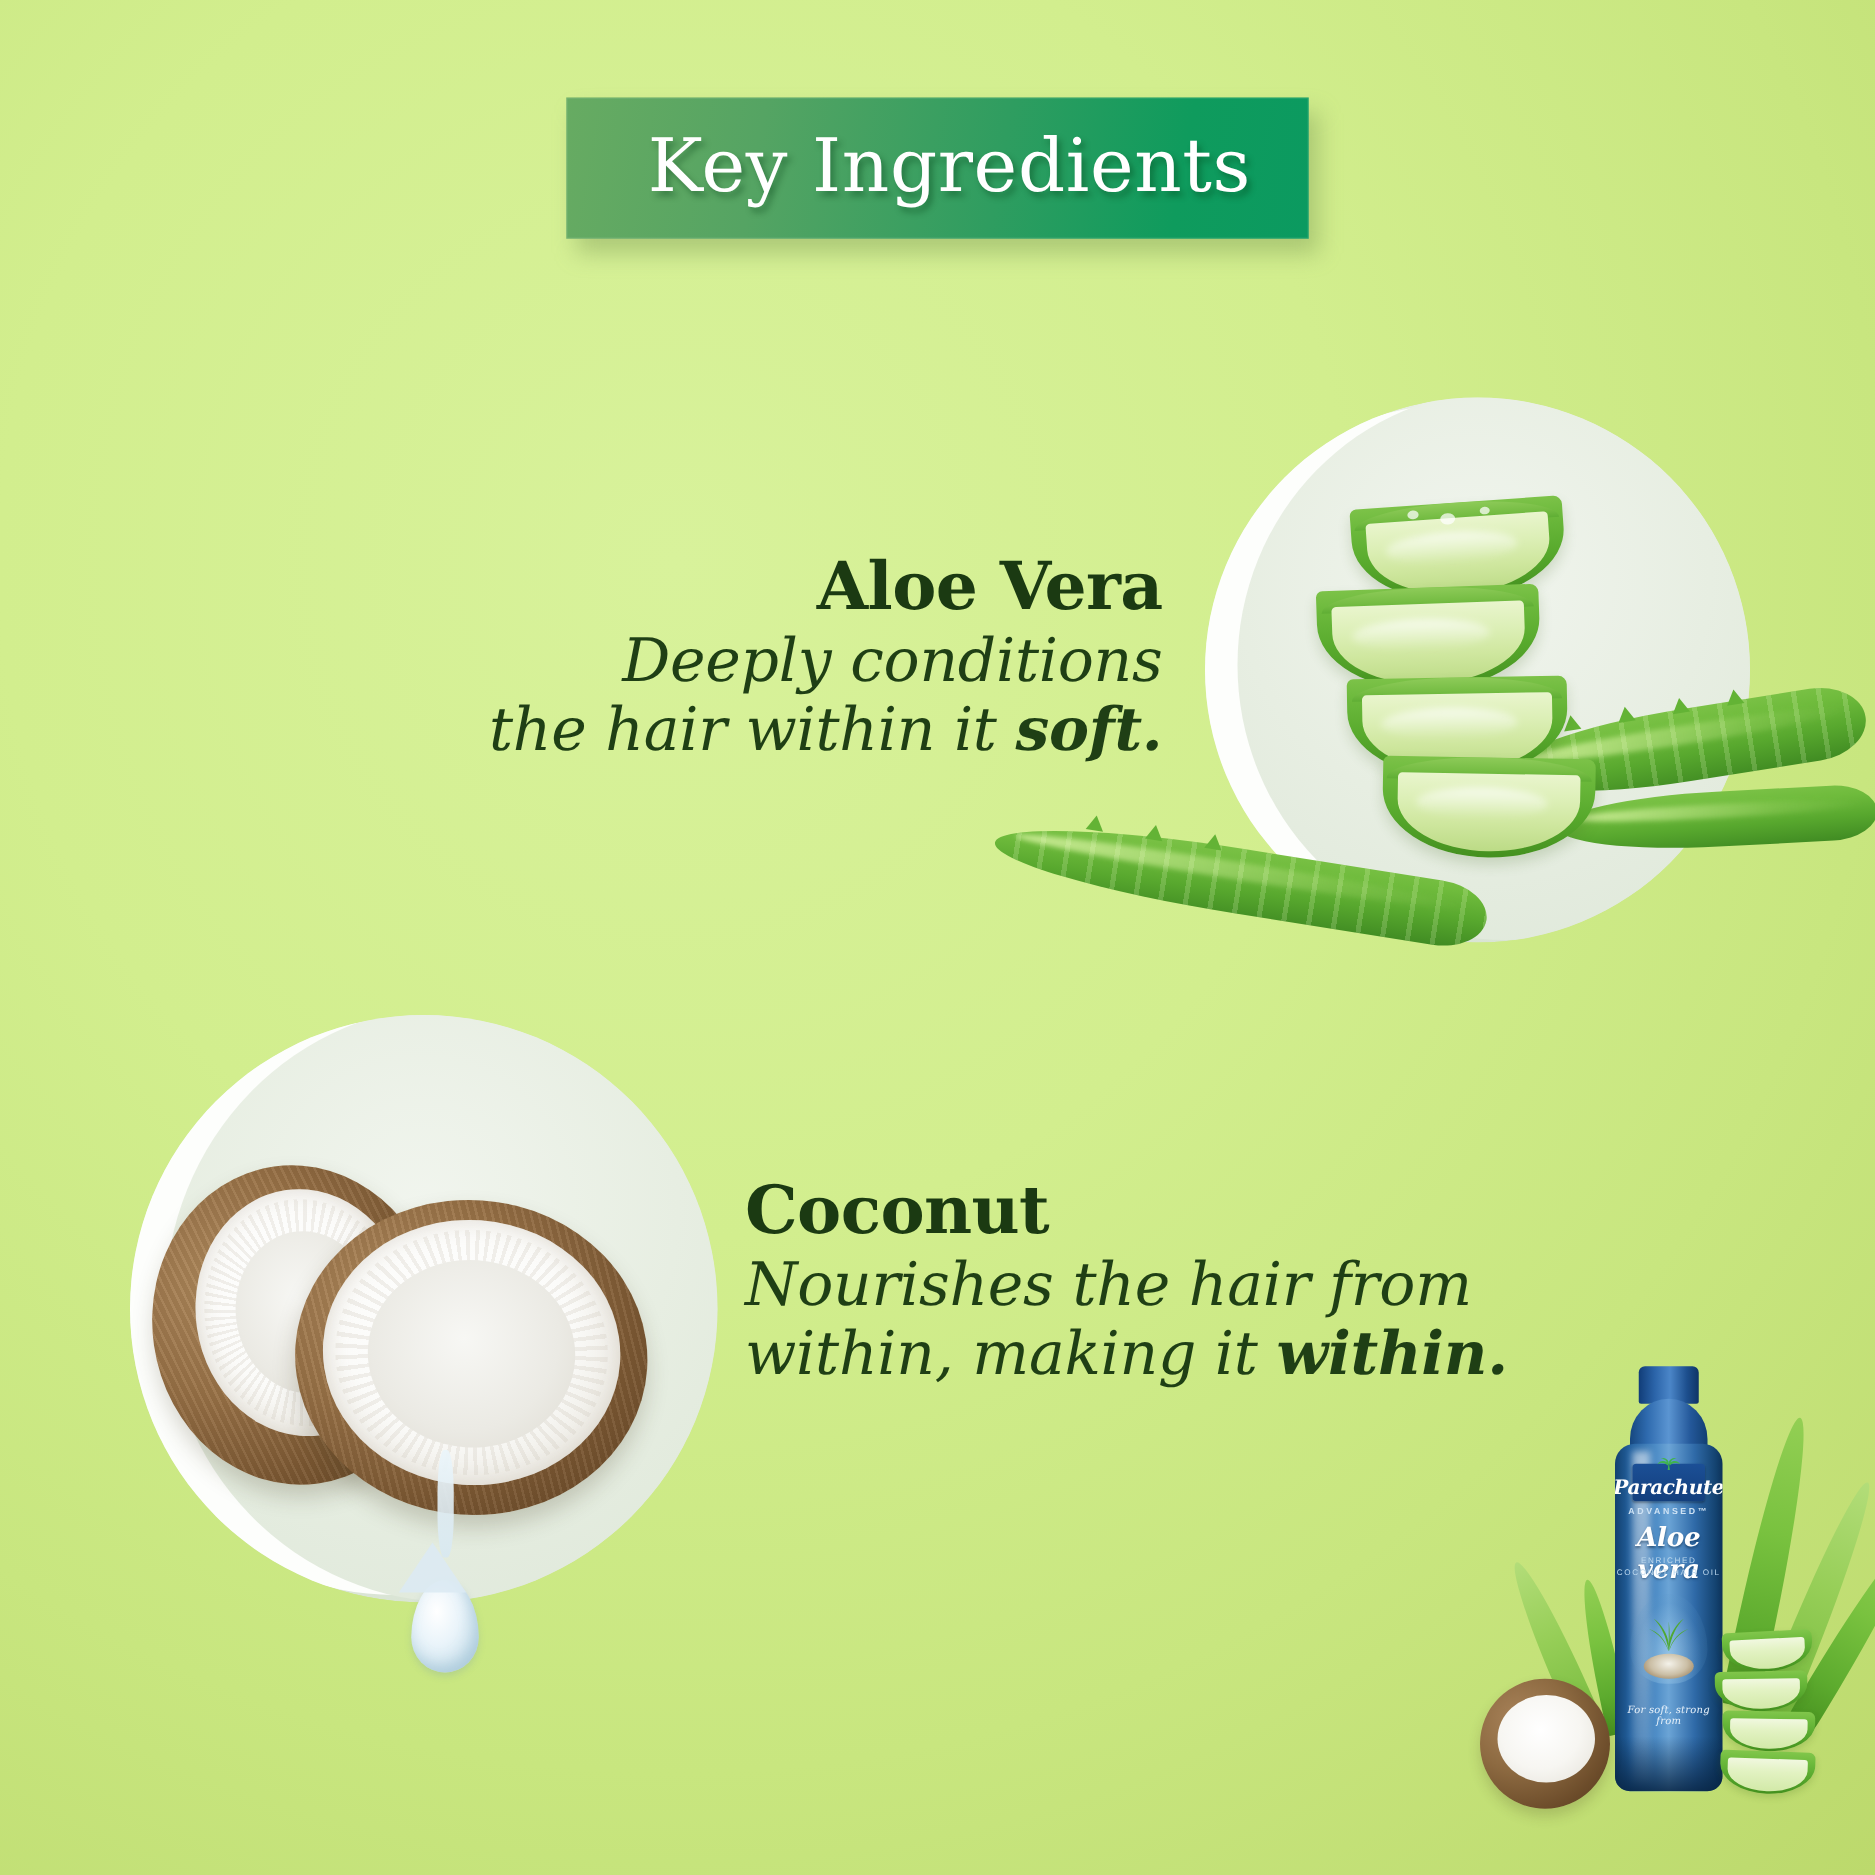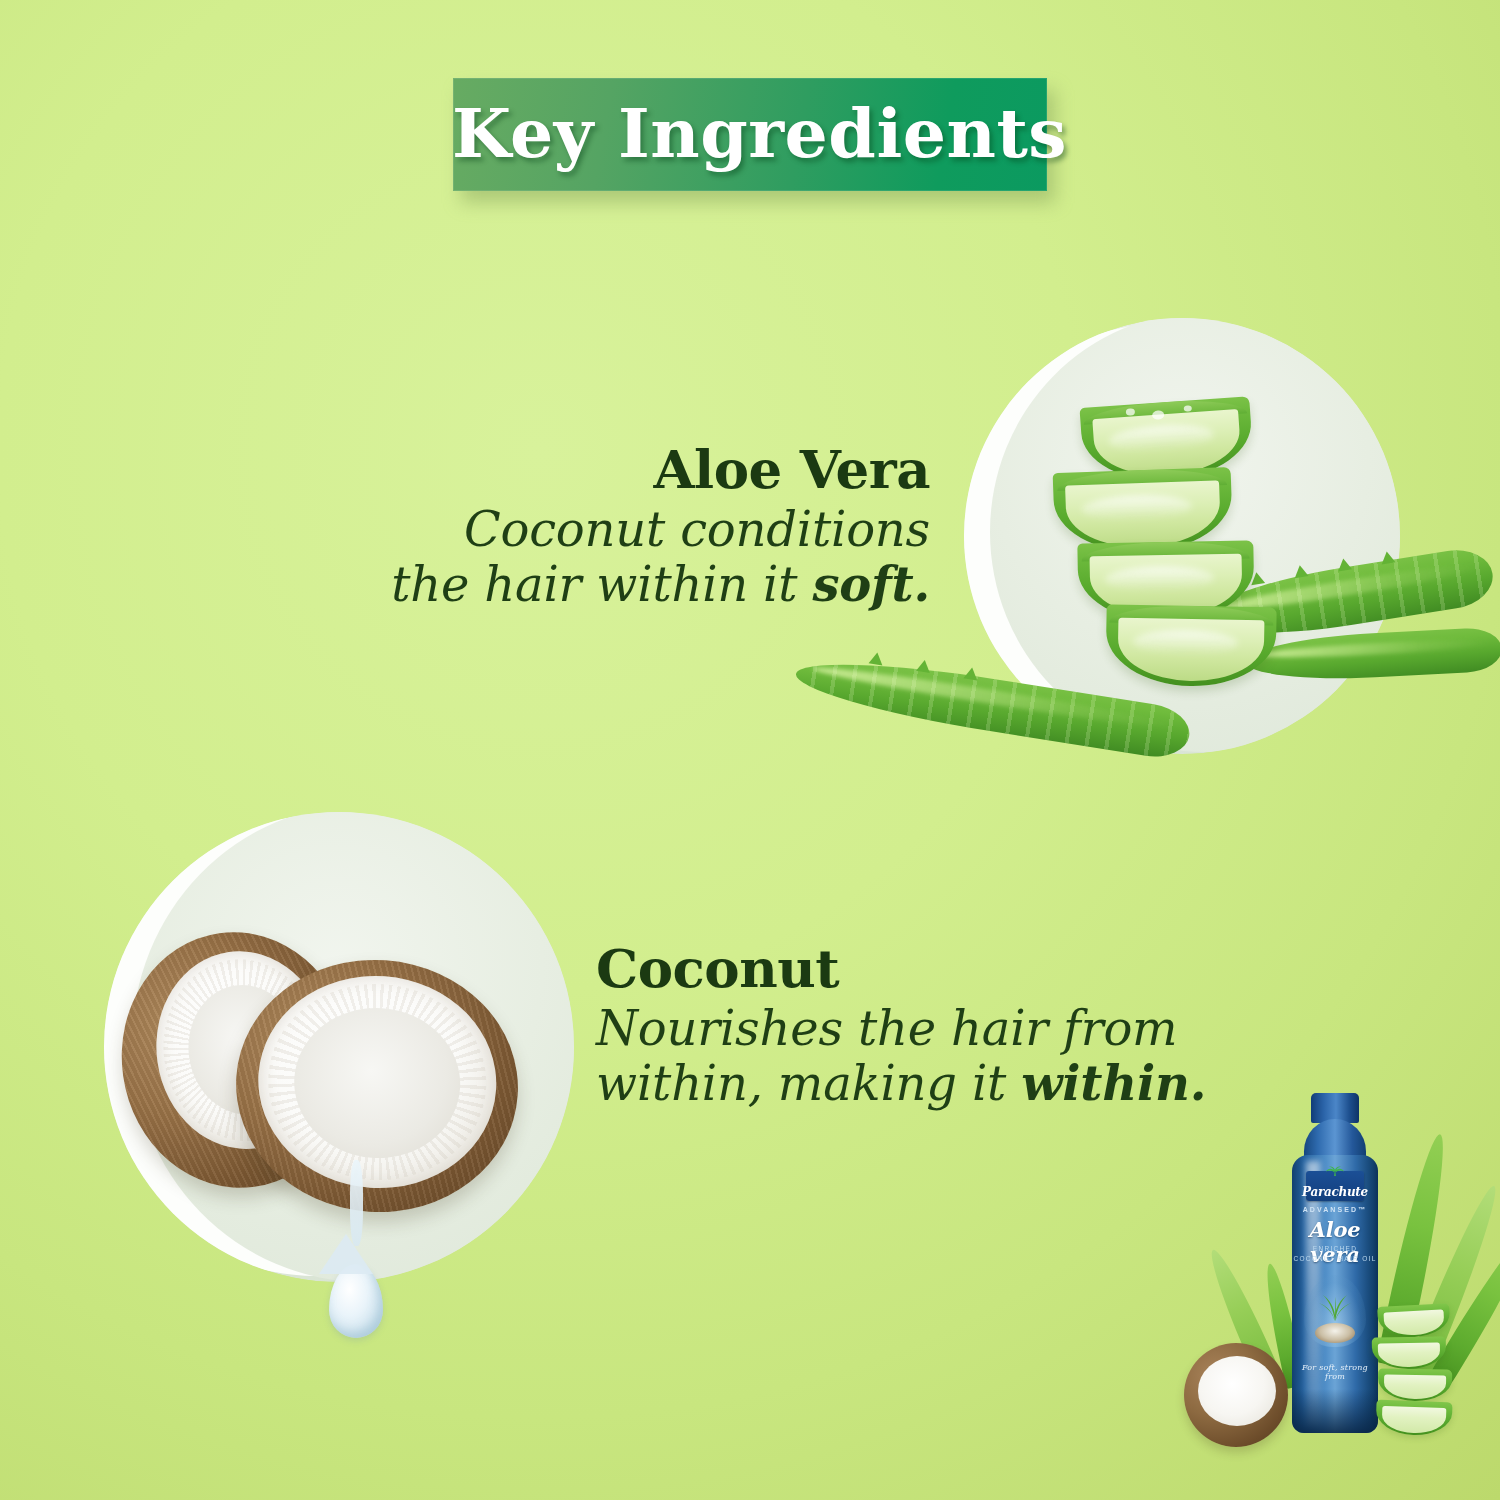--- a/index.html
+++ b/index.html
@@ -24,21 +24,21 @@
   }
   .banner{
     position:absolute;left:0;top:0;width:594px;height:113px;
     background:linear-gradient(100deg,#67ab62 0%,#55a463 26%,#2f9d60 58%,#0f9b5d 82%,#0b9a60 100%);
     display:flex;align-items:center;justify-content:center;
     box-shadow:inset 0 0 0 1px rgba(255,255,255,.10);
   }
   .banner-title{
     color:#ffffff;
     font-family:"DejaVu Serif","Liberation Serif",serif;
-    font-size:68px;font-weight:700;letter-spacing:.5px;
+    font-size:59px;font-weight:400;letter-spacing:.5px;
     text-shadow:3px 4px 5px rgba(0,60,20,.40);
     white-space:nowrap;
     transform:translateY(-2px);
     margin-left:19px;
   }
 
   
   .circle-plate{position:absolute;border-radius:50%;overflow:hidden;}
   .plate-base{
     position:absolute;inset:0;border-radius:50%;
@@ -227,21 +227,21 @@
     background:linear-gradient(180deg,#1b4f96 0%,#133f7d 100%);
     border-radius:3px;display:flex;align-items:flex-end;justify-content:center;
     box-shadow:0 1px 2px rgba(0,0,0,.35);
   }
   .palm{
     position:absolute;left:50%;top:-5px;transform:translateX(-50%);
     width:22px;height:18px;
   }
   .brand-name{
     color:#fff;font-family:"DejaVu Serif","Liberation Serif",serif;
-    font-style:italic;font-weight:700;font-size:12px;line-height:1;
+    font-style:italic;font-weight:700;font-size:16px;line-height:1;
     padding-bottom:3px;letter-spacing:-.3px;
   }
   .advansed{
     position:absolute;left:0;top:51px;width:100%;text-align:center;
     color:#cfe3f5;font-family:"Liberation Sans",sans-serif;
     font-size:7px;letter-spacing:2.1px;font-weight:600;
   }
   .aloe-script{
     position:absolute;left:0;top:62px;width:100%;text-align:center;
     color:#ffffff;font-family:"DejaVu Serif","Liberation Serif",serif;
@@ -373,21 +373,21 @@
       <div class="slice-outer">
         <div class="slice-top"></div>
         <div class="slice-gel"></div>
       </div>
     </div>
   </div>
 
   <div class="aloe-text">
     <div class="ing-title">Aloe Vera</div>
     <div class="ing-desc">
-      <span>Coconut conditions</span><br>
+      <span>Deeply conditions</span><br>
       <span>the hair within it </span><b>soft.</b>
     </div>
   </div>
 
   <div class="coco-scene">
     <div class="circle-plate coco-plate">
       <div class="plate-base"></div>
       <div class="plate-crescent"></div>
       <div class="plate-crescent-mask"></div>
     </div>

